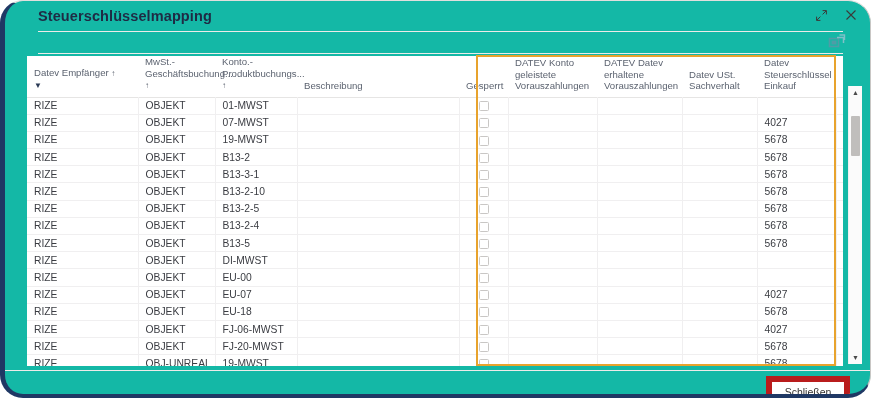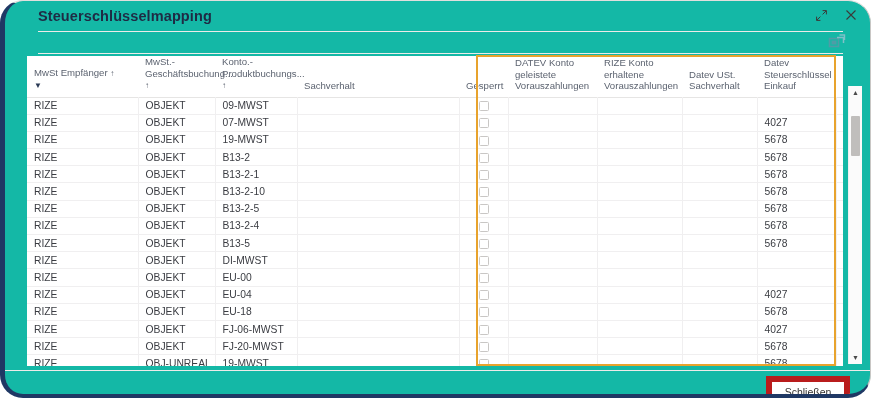--- a/index.html
+++ b/index.html
@@ -174,60 +174,60 @@
       <path d="M9 3.5 L15.5 3.5 L15.5 9" fill="none" stroke="#7fc0c8" stroke-width="1.5"></path>
       <path d="M11.5 1 L16.5 1 L16.5 6" fill="none" stroke="#7fc0c8" stroke-width="1.4"></path>
     </svg>
   </div>
 
   <div id="tablewrap">
     <table>
       <thead>
         <tr>
           <th class="c0">
-            <span>MwSt Empfänger</span>
+            <span>Datev Empfänger</span>
             <span class="sortarrow">↑</span>
             <span class="filtericon">▼</span>
           </th>
           <th class="c1">
             <span>MwSt.-Geschäftsbuchung...</span>
             <span class="sortarrow">↑</span>
           </th>
           <th class="c2">
             <span>Konto.-Produktbuchungs...</span>
             <span class="sortarrow">↑</span>
           </th>
           <th class="c3">
-            <span>Sachverhalt</span>
+            <span>Beschreibung</span>
           </th>
           <th class="c4">
             <span>Gesperrt</span>
           </th>
           <th class="c5">
             <span>DATEV Konto geleistete Vorauszahlungen</span>
           </th>
           <th class="c6">
-            <span>RIZE Konto erhaltene Vorauszahlungen</span>
+            <span>DATEV Datev erhaltene Vorauszahlungen</span>
           </th>
           <th class="c7">
             <span>Datev USt. Sachverhalt</span>
           </th>
           <th class="c8">
             <span>Datev Steuerschlüssel Einkauf</span>
           </th>
           <th class="c9">
             
           </th>
         </tr>
       </thead>
       <tbody id="tbody">
           <tr>
             <td class="c0">RIZE</td>
             <td class="c1">OBJEKT</td>
-            <td class="c2">09-MWST</td>
+            <td class="c2">01-MWST</td>
             <td class="c3"></td>
             <td class="c4 chk"><span class="cbx"></span></td>
             <td class="c5"></td>
             <td class="c6"></td>
             <td class="c7"></td>
             <td class="c8"></td>
             <td class="c9">1234</td>
           </tr>
           <tr>
             <td class="c0">RIZE</td>
@@ -261,21 +261,21 @@
             <td class="c4 chk"><span class="cbx"></span></td>
             <td class="c5"></td>
             <td class="c6"></td>
             <td class="c7"></td>
             <td class="c8">5678</td>
             <td class="c9">9016</td>
           </tr>
           <tr>
             <td class="c0">RIZE</td>
             <td class="c1">OBJEKT</td>
-            <td class="c2">B13-2-1</td>
+            <td class="c2">B13-3-1</td>
             <td class="c3"></td>
             <td class="c4 chk"><span class="cbx"></span></td>
             <td class="c5"></td>
             <td class="c6"></td>
             <td class="c7"></td>
             <td class="c8">5678</td>
             <td class="c9">9016</td>
           </tr>
           <tr>
             <td class="c0">RIZE</td>
@@ -345,21 +345,21 @@
             <td class="c4 chk"><span class="cbx"></span></td>
             <td class="c5"></td>
             <td class="c6"></td>
             <td class="c7"></td>
             <td class="c8"></td>
             <td class="c9">1234</td>
           </tr>
           <tr>
             <td class="c0">RIZE</td>
             <td class="c1">OBJEKT</td>
-            <td class="c2">EU-04</td>
+            <td class="c2">EU-07</td>
             <td class="c3"></td>
             <td class="c4 chk"><span class="cbx"></span></td>
             <td class="c5"></td>
             <td class="c6"></td>
             <td class="c7"></td>
             <td class="c8">4027</td>
             <td class="c9">1025</td>
           </tr>
           <tr>
             <td class="c0">RIZE</td>

